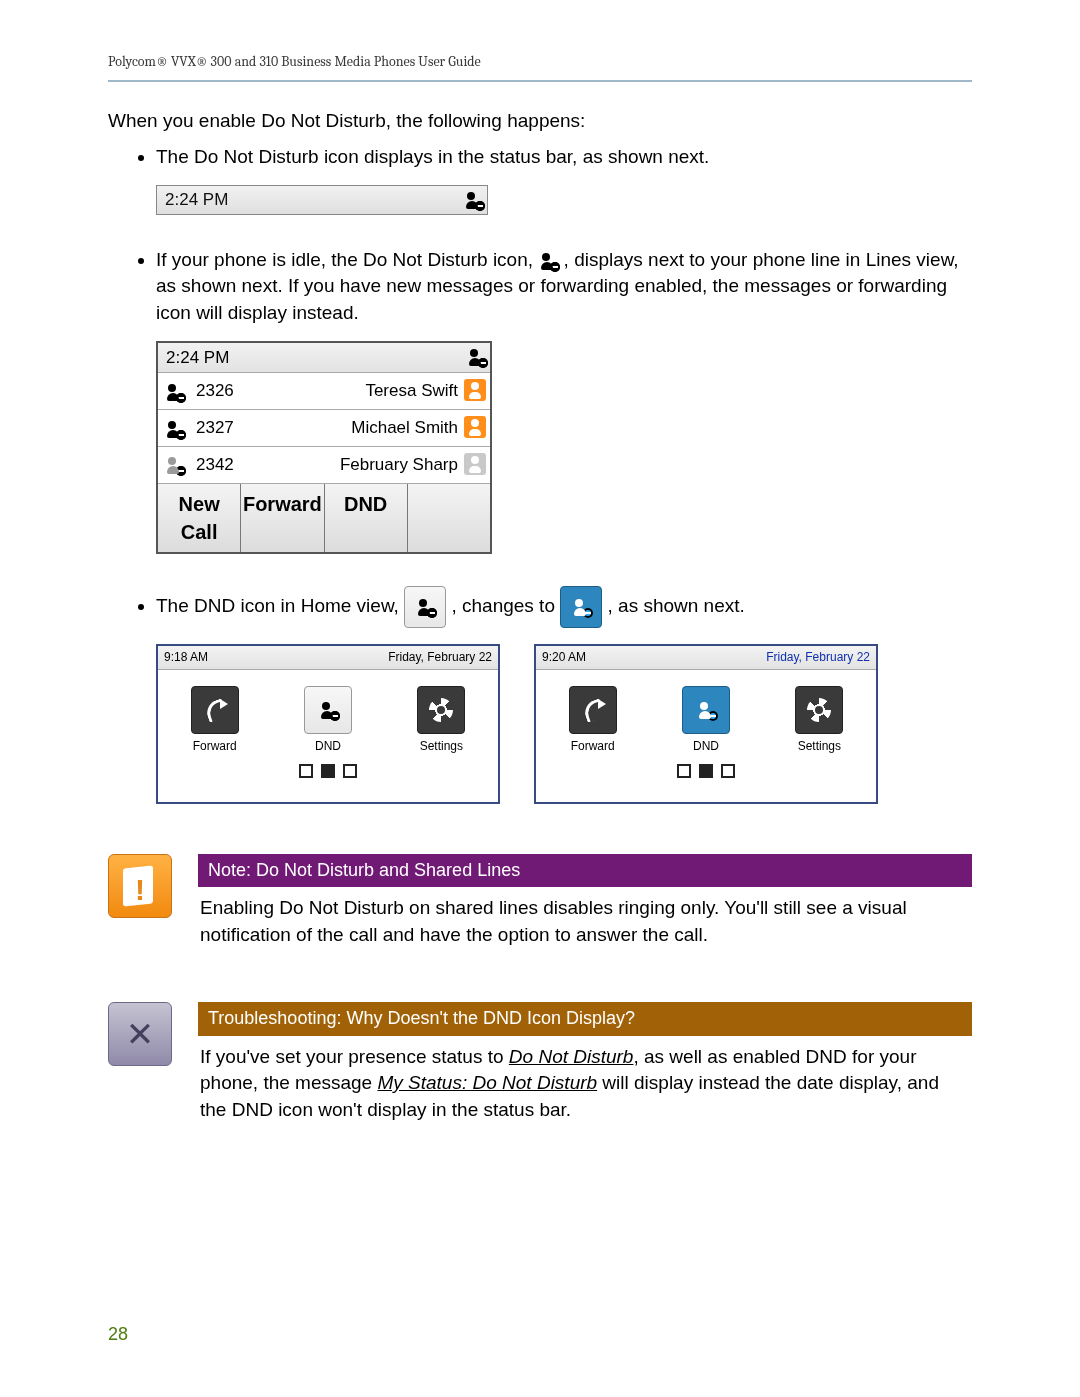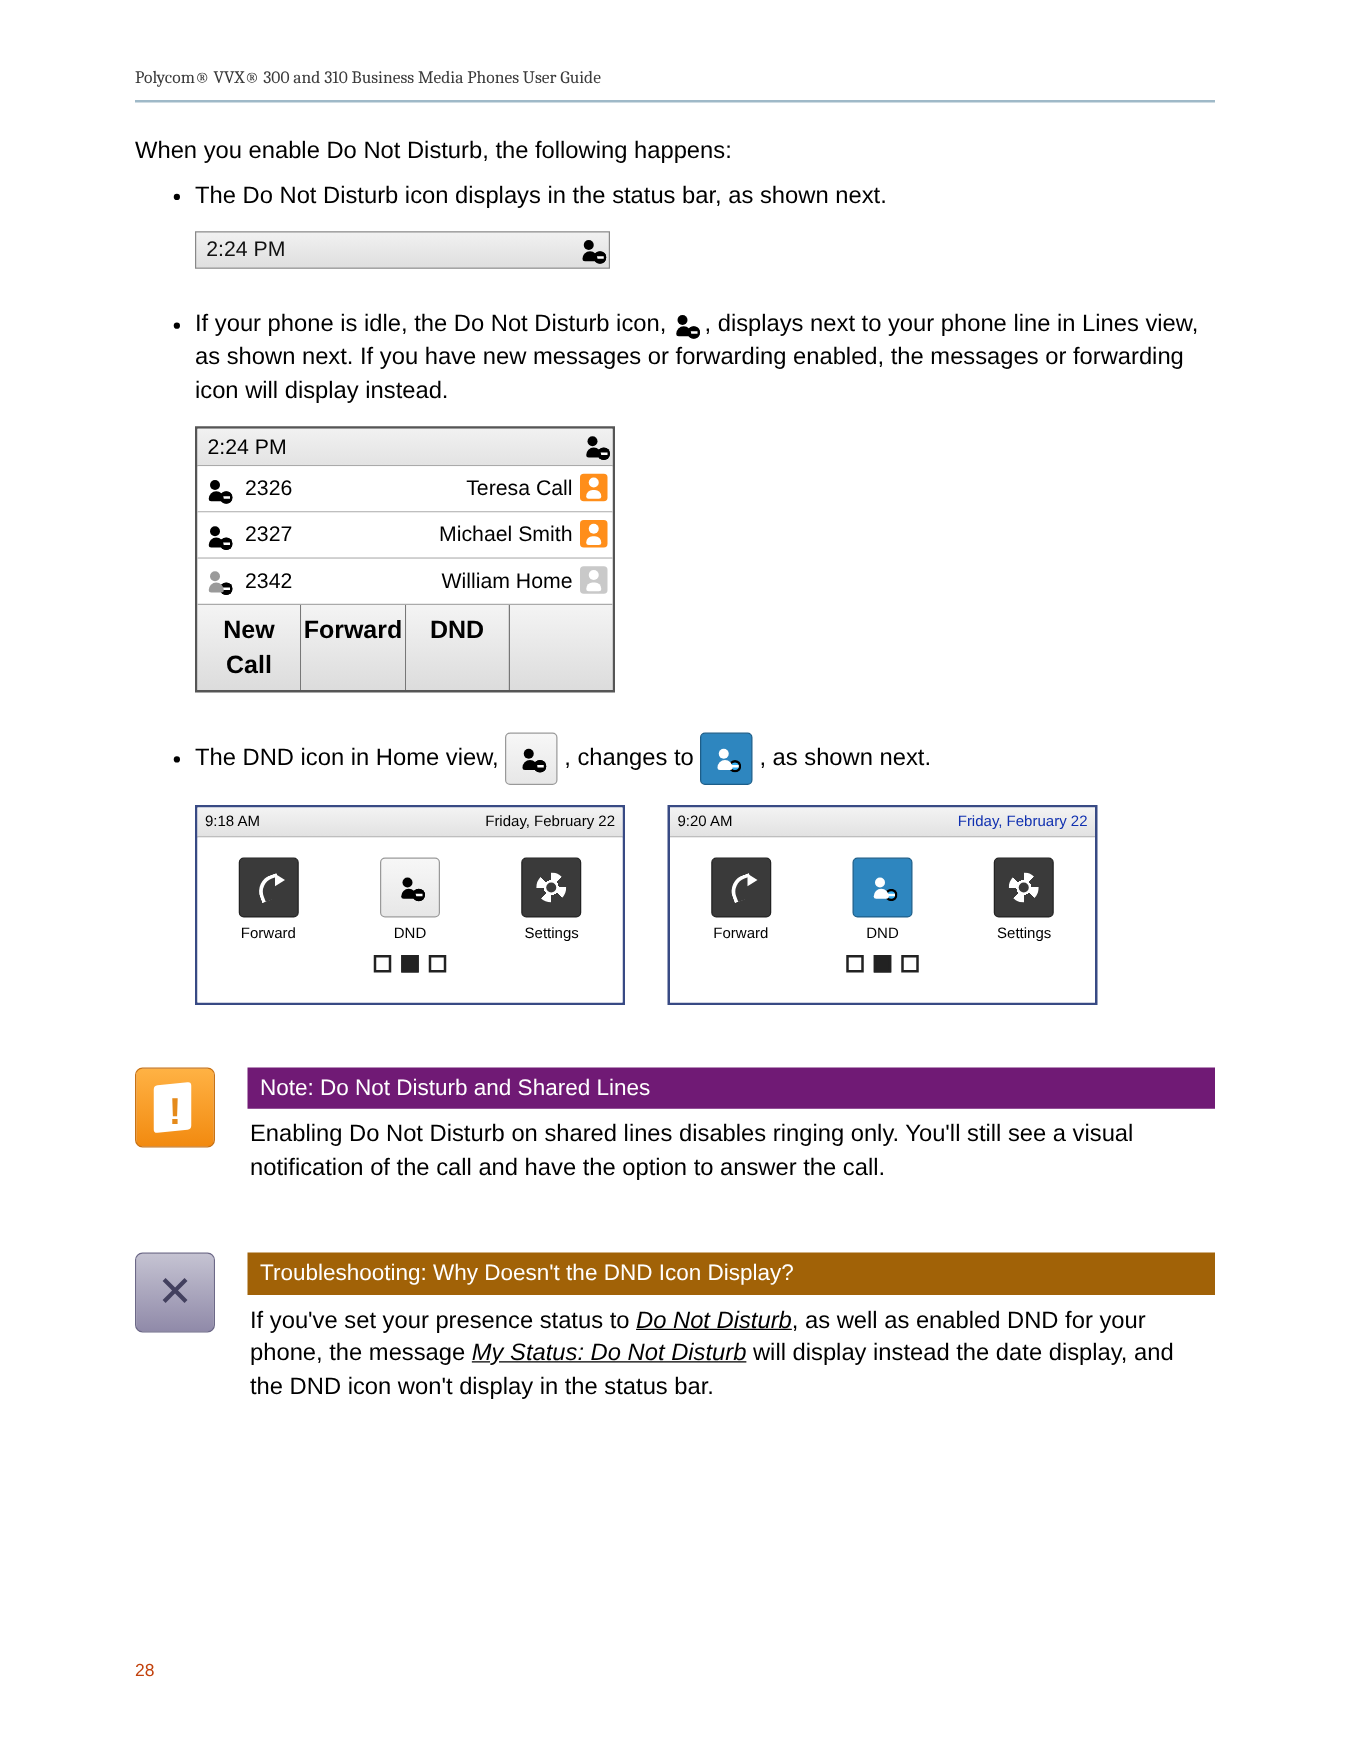--- a/index.html
+++ b/index.html
@@ -247,22 +247,22 @@
     color:#fff; padding:4px 10px; font-size:18px;
   }
   .callout-bar.note { background:#701a75; }
   .callout-bar.trouble { background:#a16207; }
   .callout-body { padding:8px 2px 0 2px; font-size:19px; }
 
   .page-number {
     position:absolute;
     left:108px;
     bottom:50px;
-    font-size:14px;
-    color:#c2410c;
+    font-size:18px;
+    color:#4d7c0f;
   }
   .page-wrap { position:relative; width:1080px; min-height:1397px; }
 
   em.it { font-style: italic; text-decoration: underline; }
 </style>
 </head>
 <body>
 <div class="page-wrap">
 <div class="page">
 
@@ -293,33 +293,33 @@
       <div class="status-row">
         <span>2:24 PM</span>
         <span class="dnd-icon">
                 <span class="minus"></span>
               </span>
       </div>
 
       <div class="line-row">
         <span class="left"><span class="dnd-icon"><span class="minus"></span></span></span>
         <span class="ext">2326</span>
-        <span class="name">Teresa Call</span>
+        <span class="name">Teresa Swift</span>
         <span class="contact-chip"></span>
       </div>
       <div class="line-row">
         <span class="left"><span class="dnd-icon"><span class="minus"></span></span></span>
         <span class="ext">2327</span>
         <span class="name">Michael Smith</span>
         <span class="contact-chip"></span>
       </div>
       <div class="line-row">
         <span class="left"><span class="dnd-icon gray"><span class="minus"></span></span></span>
         <span class="ext">2342</span>
-        <span class="name">William Home</span>
+        <span class="name">February Sharp</span>
         <span class="contact-chip gray"></span>
       </div>
 
       <div class="softkeys">
         <div>New Call</div>
         <div>Forward</div>
         <div>DND</div>
         <div></div>
       </div>
     </div>

